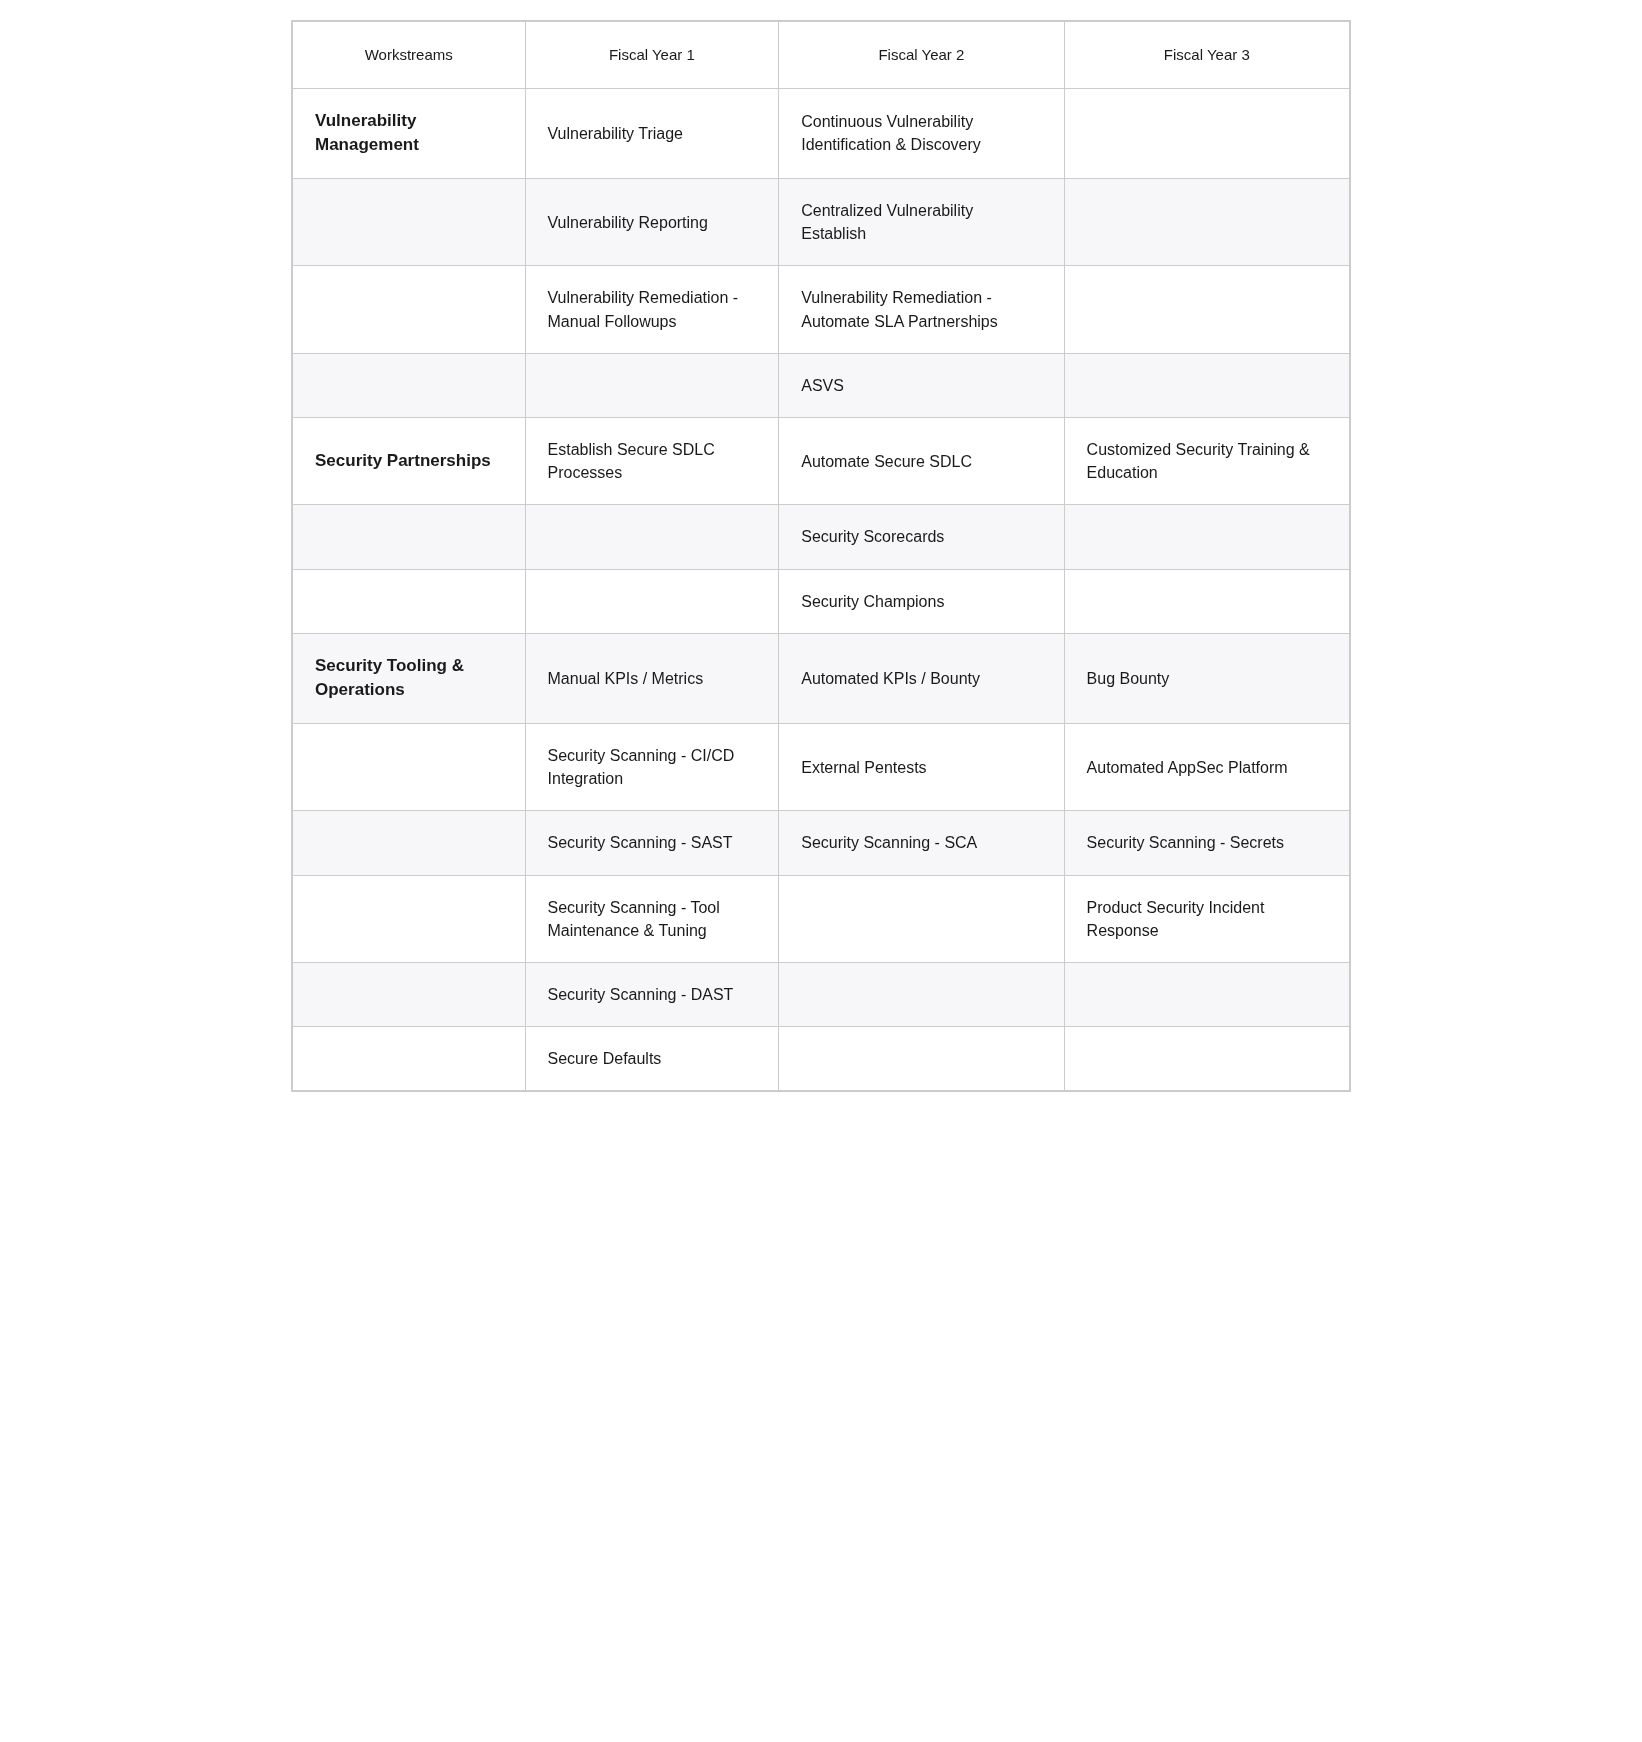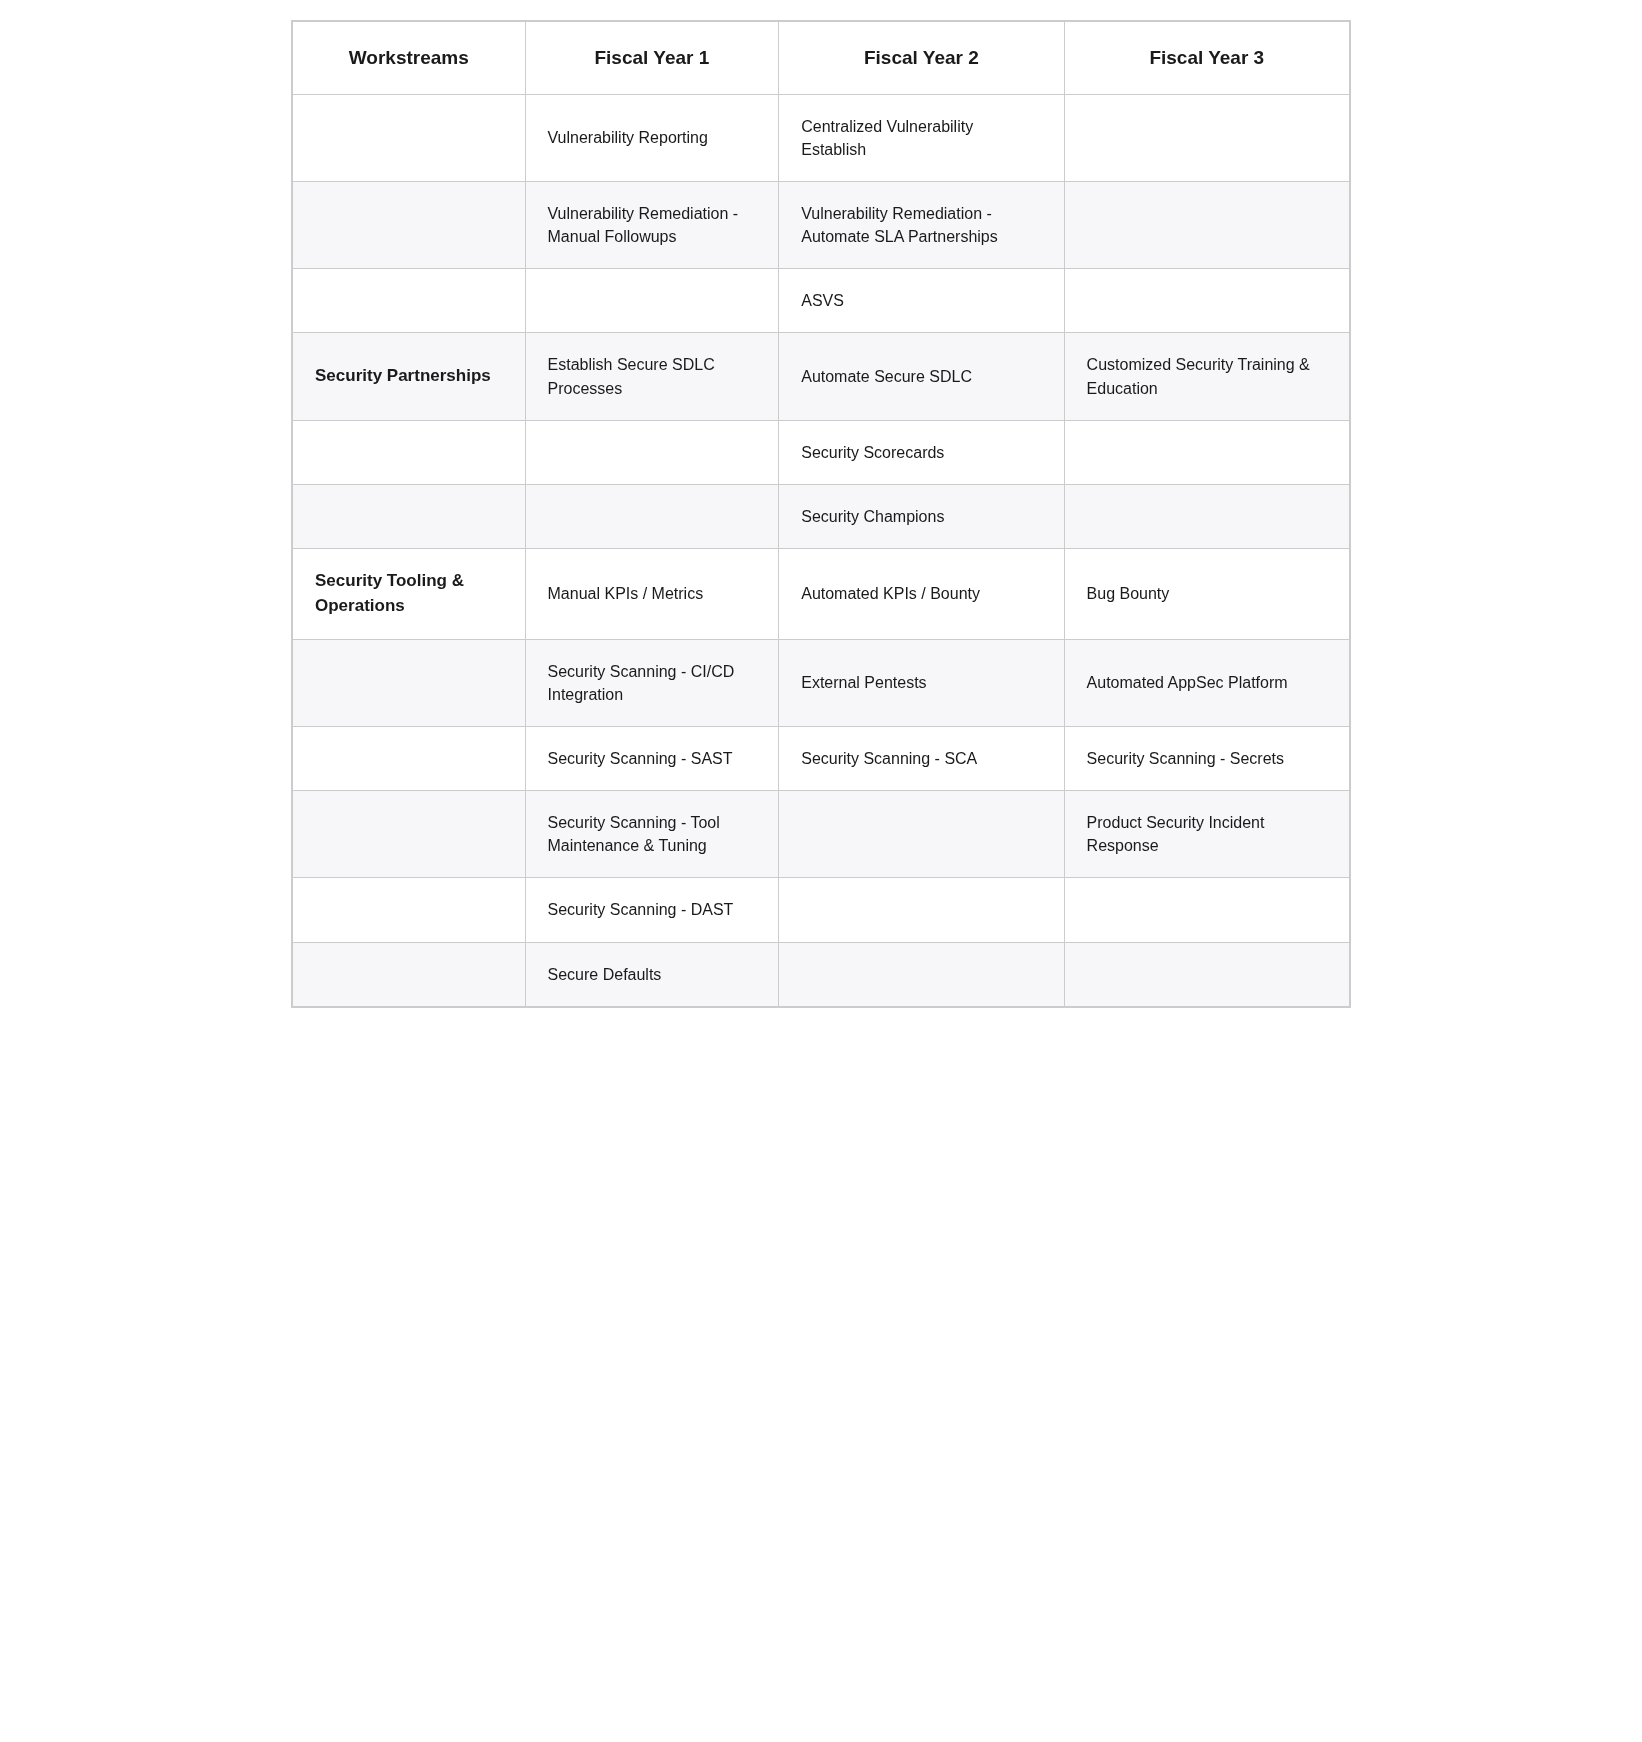--- a/index.html
+++ b/index.html
@@ -34,22 +34,22 @@
 
     th, td {
       border: 1.5px solid #cccccc;
       padding: 20px 22px;
       vertical-align: middle;
       line-height: 1.45;
     }
 
     thead th {
       background: #ffffff;
-      font-weight: 700;
-      font-size: 19px;
+      font-weight: 400;
+      font-size: 15px;
       text-align: center;
       padding: 22px 10px;
     }
 
     tbody td {
       font-size: 16px;
       font-weight: 400;
       vertical-align: middle;
     }
 
@@ -84,20 +84,26 @@
     </colgroup>
     <thead>
       <tr>
         <th>Workstreams</th>
         <th>Fiscal Year 1</th>
         <th>Fiscal Year 2</th>
         <th>Fiscal Year 3</th>
       </tr>
     </thead>
     <tbody id="table-body">
+    <tr>
+          <td class="workstream-label">Vulnerability Management</td>
+          <td>Vulnerability Triage</td>
+          <td>Continuous Vulnerability Identification &amp; Discovery</td>
+          <td></td>
+        </tr>
         <tr>
           <td></td>
           <td>Vulnerability Reporting</td>
           <td>Centralized Vulnerability Establish</td>
           <td></td>
         </tr>
         <tr>
           <td></td>
           <td>Vulnerability Remediation - Manual Followups</td>
           <td>Vulnerability Remediation - Automate SLA Partnerships</td>

